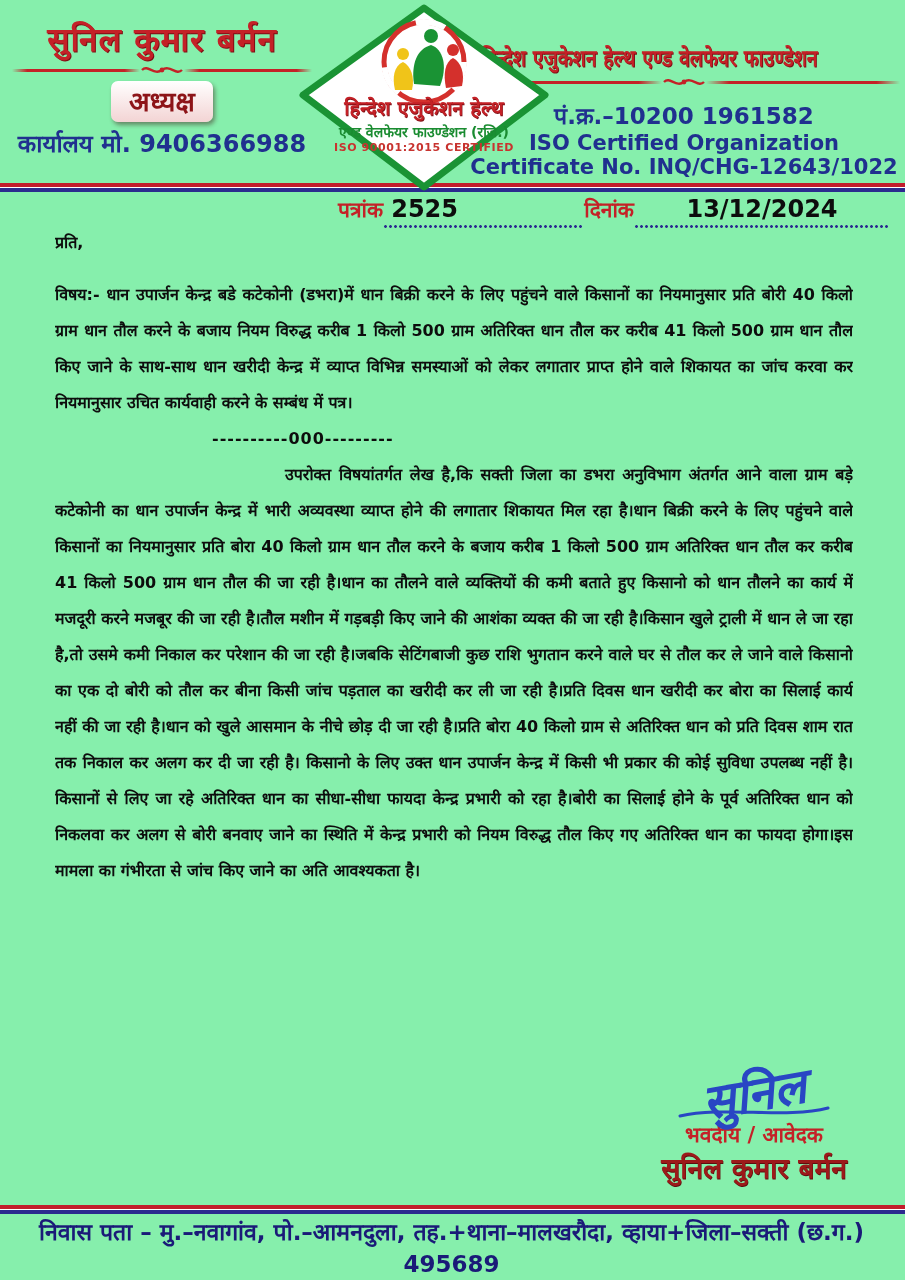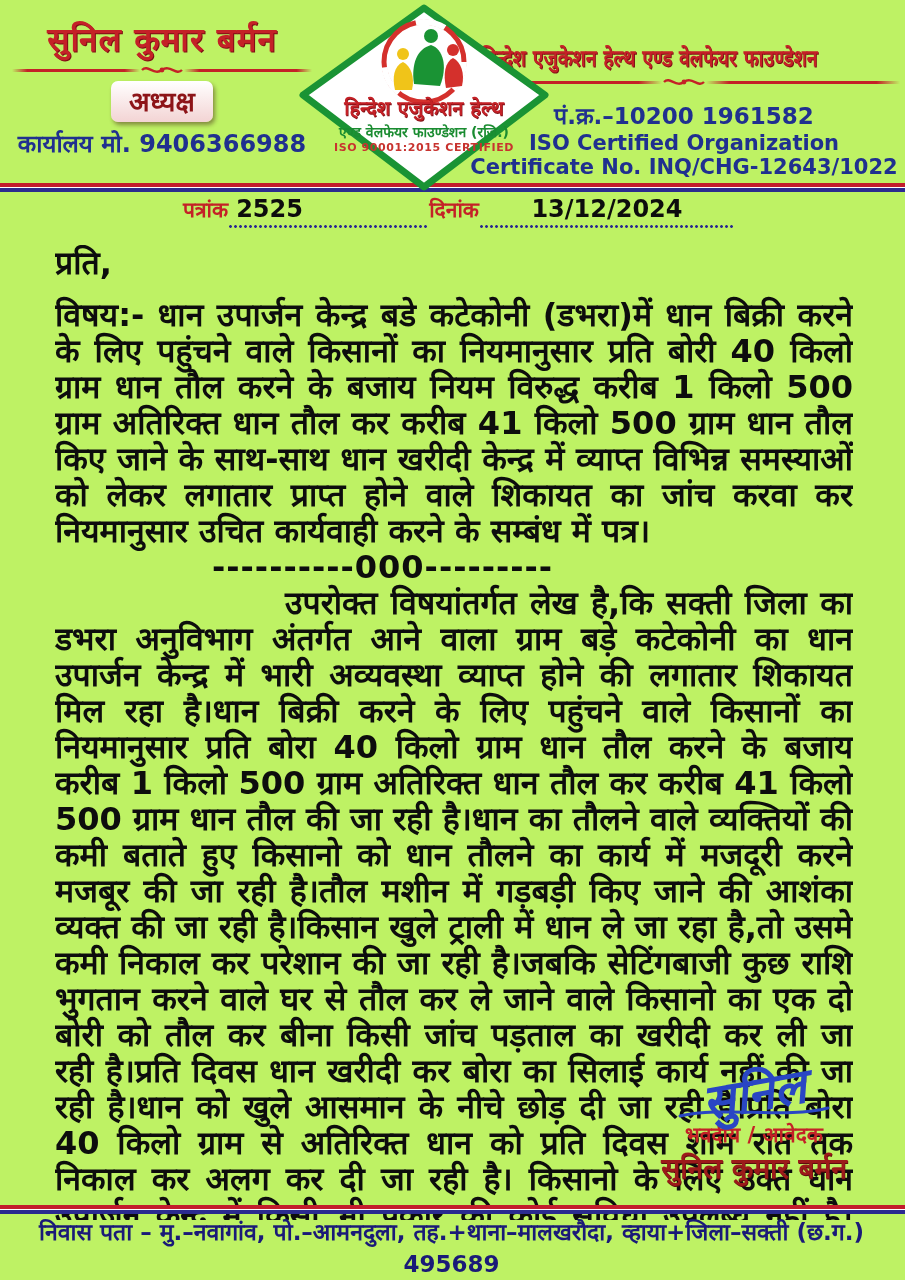--- a/index.html
+++ b/index.html
@@ -1,18 +1,18 @@
 <!DOCTYPE html>
 <html lang="hi"><head>
 <meta charset="utf-8">
 <style>
   html,body { margin:0; padding:0; background:#e8e8e8; }
   .page {
     position:relative; width:905px; height:1280px; margin:0 auto;
-    background:#bef264; overflow:hidden;
+    background:#86efac; overflow:hidden;
     font-family:"DejaVu Sans", sans-serif; color:#111;
   }
   
   .hdr-left { position:absolute; left:12px; top:16px; width:300px; text-align:center; }
   .hdr-left .name {
     font-size:33px; font-weight:bold; color:#c42127;
     text-shadow:1px 1px 0 #7c0e14; letter-spacing:1px; white-space:nowrap;
   }
   .orn-divider { display:flex; align-items:center; justify-content:center; margin:2px 0 4px; }
   .orn-divider .bar { flex:1; height:3px; background:linear-gradient(to right,#fff0, #c42127 12%, #c42127 88%, #fff0); }
@@ -36,33 +36,33 @@
   }
   .hdr-right .reg  { margin-top:10px; font-size:23px; font-weight:bold; color:#20308f; }
   .hdr-right .iso  { font-size:21px; font-weight:600; color:#20308f; }
   .hdr-right .cert { font-size:21px; font-weight:600; color:#20308f; }
   .rule-double { position:absolute; left:0; width:905px; height:1px; background:#fff;
                  border-top:4px solid #c21d2c; border-bottom:4px solid #2b2b8f; }
   .rule-top { top:183px; }
   .rule-bottom { top:1205px; }
   
   .meta { position:absolute; top:195px; left:28px; right:15px; display:flex;
-          justify-content:center; align-items:flex-end; }
+          justify-content:flex-end; align-items:flex-end; }
   .meta .lbl { color:#c42127; font-size:21px; font-weight:bold; }
   .dotline {
     display:inline-block; padding:0 8px 6px; text-align:center;
     background-image:radial-gradient(circle,#2b2b8f 1.3px, rgba(0,0,0,0) 1.5px);
     background-size:5px 5px; background-repeat:repeat-x; background-position:0 bottom;
   }
   .dotline .num { font-size:24px; font-weight:bold; color:#0d0d0d; }
   .dl-no   { min-width:185px; text-align:left; }
   .dl-date { min-width:240px; }
   
-  .letter { position:absolute; top:245px; left:55px; width:798px; height:975px; overflow:hidden;
-            font-size:32px; font-weight:bold; color:#0d0d0d; line-height:36px; }
+  .letter { position:absolute; top:225px; left:55px; width:798px; height:975px; overflow:hidden;
+            font-size:16px; font-weight:bold; color:#0d0d0d; line-height:36px; }
   .salutation { margin:0; }
   .recipients { margin:0 0 0 28px; padding:0; list-style:none; }
   .subject   { margin:16px 0 0; text-align:justify; }
   .separator { margin:0 0 0 157px; letter-spacing:1px; }
   .para1 { margin:0; text-indent:230px; text-align:justify; }
   
   .sig { position:absolute; right:26px; top:1072px; width:250px; text-align:center; z-index:4; }
   .sig .hand {
     display:inline-block; font-size:48px; font-weight:bold; font-style:italic;
     color:#2946c4; transform:rotate(-10deg); line-height:44px;

